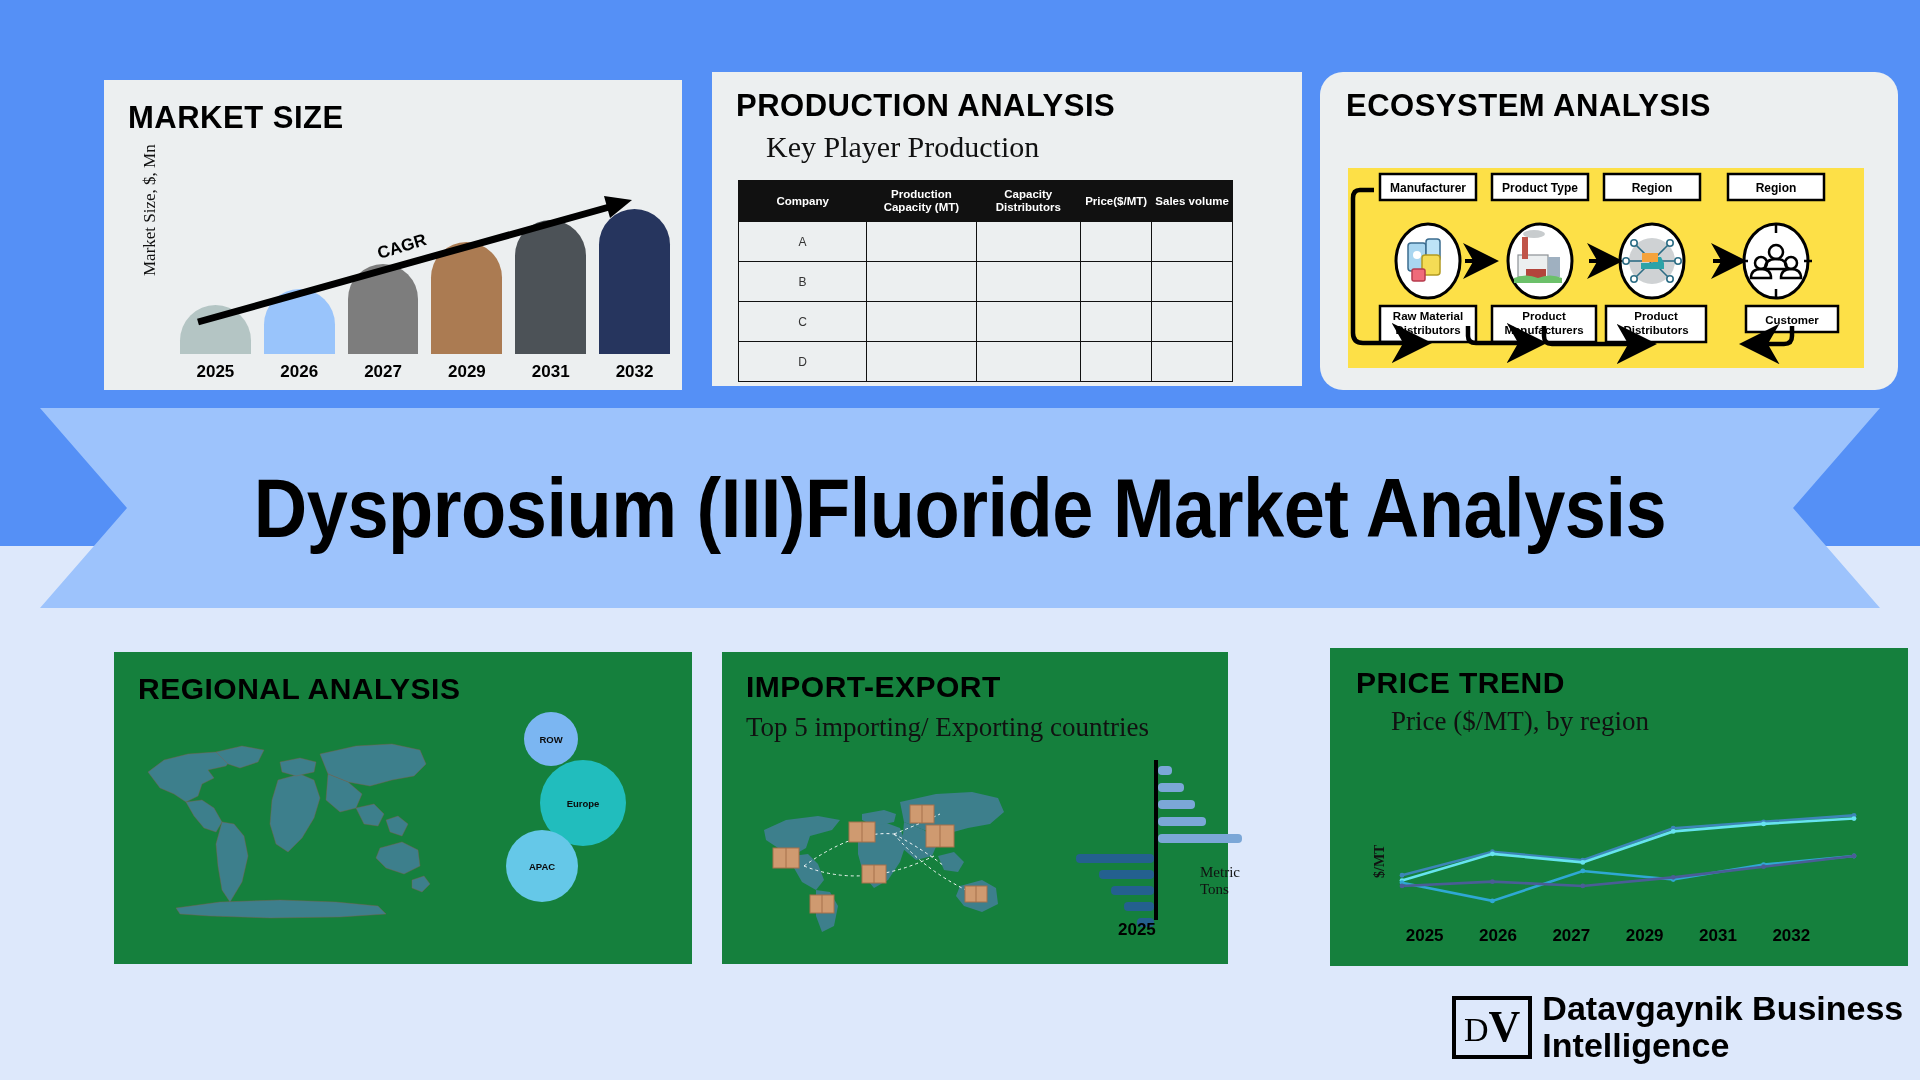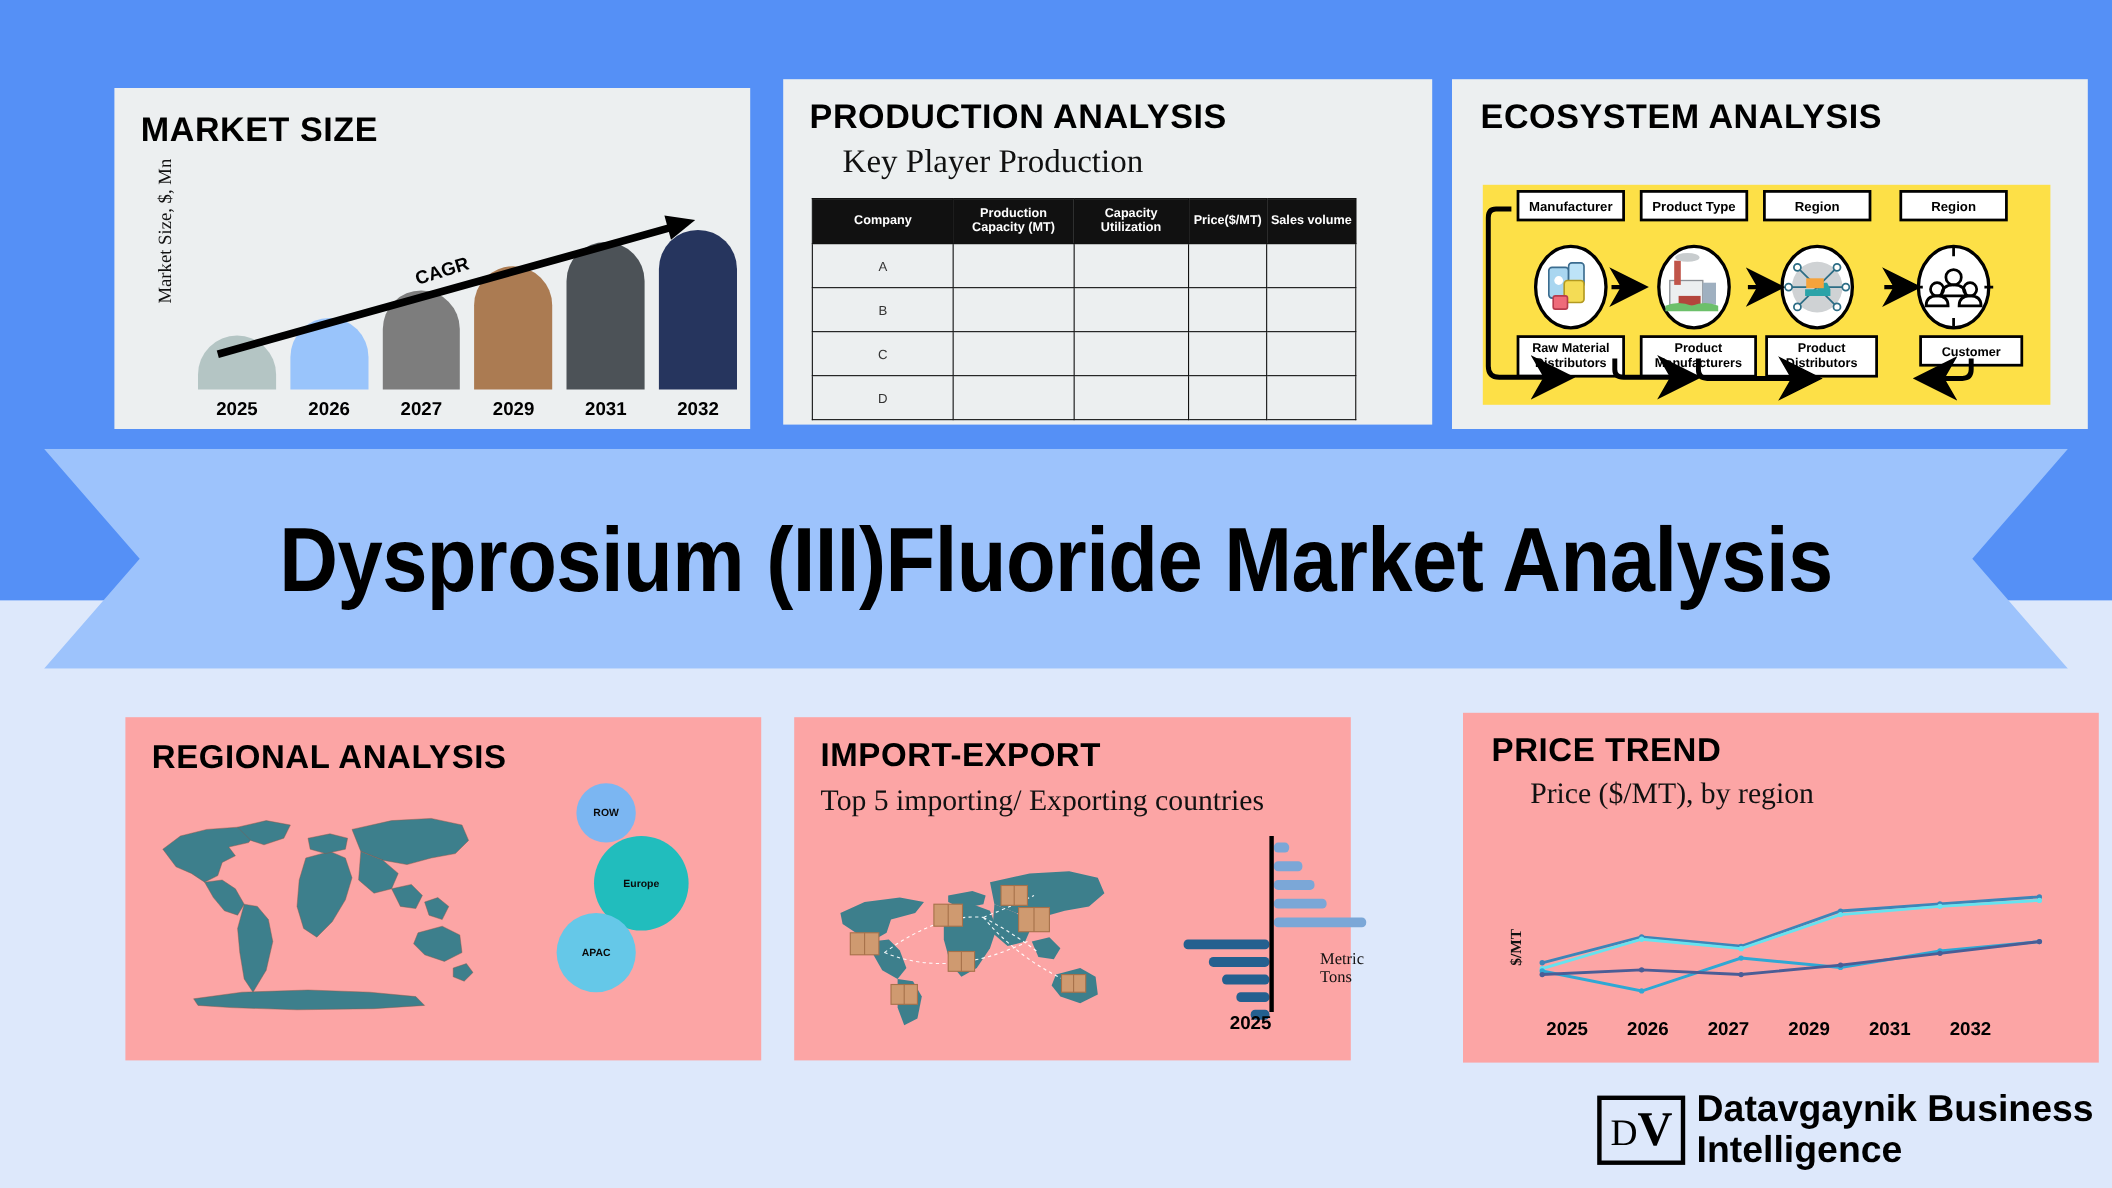--- a/index.html
+++ b/index.html
@@ -27,21 +27,21 @@
     z-index:20;
   }
   .ribbon-title {
     font-size:74px; font-weight:bold; color:#000;
     letter-spacing:-0.5px; white-space:nowrap;
     transform: scaleY(1.12);
   }
   
   .card { position:absolute;margin-left:40px; }
   .card-top { background:#eceff0; }
-  .card-bottom { background:#fca5a5; }
+  .card-bottom { background:#15803d; }
   .card-title {
     font-weight:bold; color:#000;
     letter-spacing:0.5px;
   }
   .card-sub {
     font-family:"Liberation Serif", serif; color:#111;
   }
 
   
   #market-size { left:64px; top:80px; width:578px; height:310px; }
@@ -78,21 +78,21 @@
   }
   .prod-table td {
     border:1.5px solid #111; height:40px; font-size:12px; color:#333;
     text-align:center; background:#eceff0;
   }
   .prod-table col.c1{width:27%} .prod-table col.c2{width:23%}
   .prod-table col.c3{width:22%} .prod-table col.c4{width:15%}
   .prod-table col.c5{width:17%}
 
   
-  #ecosystem { left:1280px; top:72px; width:578px; height:318px; }
+  #ecosystem { left:1280px; top:72px; width:578px; height:318px;border-radius:23px; }
   #ecosystem .card-title { font-size:31px; position:absolute; left:26px; top:16px; }
   .eco-canvas {
     position:absolute; left:28px; top:96px; width:516px; height:200px; background:#fde047;
   }
 
   
   #regional { left:74px; top:652px; width:578px; height:312px; }
   #regional .card-title { font-size:30px; position:absolute; left:24px; top:20px; }
   .world-map { position:absolute; left:16px; top:68px; width:310px; height:215px; }
   .bubbles { position:absolute; left:350px; top:60px; width:190px; height:200px; }
@@ -200,21 +200,21 @@
         <col class="c1">
         <col class="c2">
         <col class="c3">
         <col class="c4">
         <col class="c5">
       </colgroup>
     <thead>
         <tr id="prod-head">
           <th>Company</th>
           <th>Production Capacity (MT)</th>
-          <th>Capacity Utilization</th>
+          <th>Capacity Distributors</th>
           <th>Price($/MT)</th>
           <th>Sales volume</th>
         </tr>
       </thead>
     <tbody id="prod-body">
         <tr>
           <td>A</td>
           <td></td>
           <td></td>
           <td></td>

